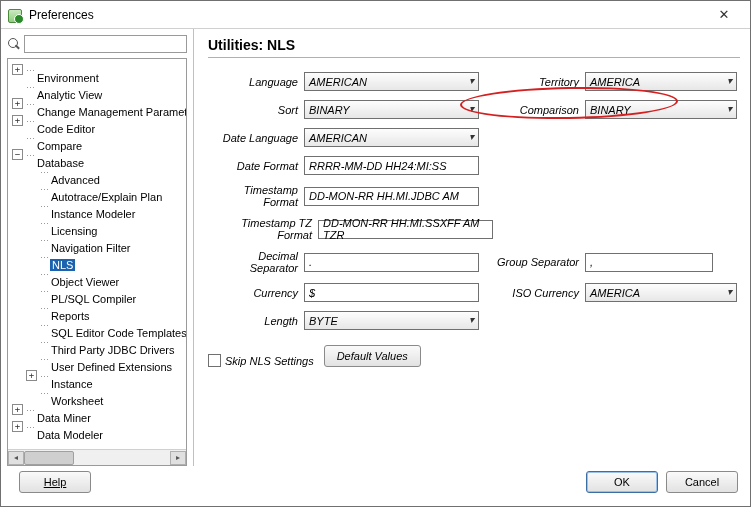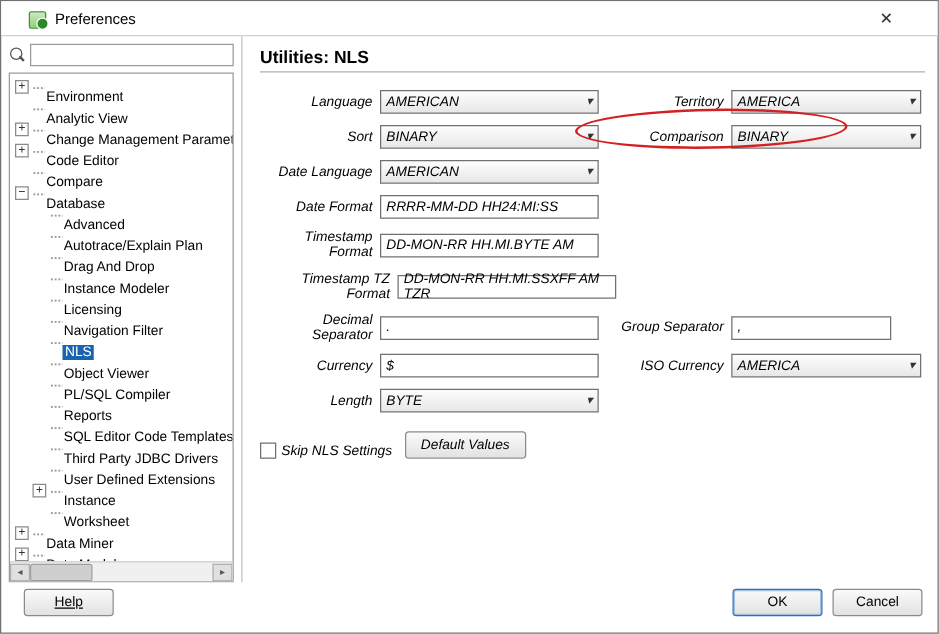--- a/index.html
+++ b/index.html
@@ -3,21 +3,21 @@
 <meta charset="utf-8">
 <style>
   * { box-sizing: border-box; }
   html, body { margin:0; padding:0; font-family: Tahoma, Arial, sans-serif; font-size:11px; color:#000; }
   .window {
     width:751px; height:507px; border:1px solid #707070; background:#fff; position:relative;
     display:flex; flex-direction:column;
   }
   .titlebar {
     height:28px; background:#fff; border-bottom:1px solid #d0d0d0;
-    display:flex; align-items:center; padding:0 21px; justify-content:space-between;gap:20px;
+    display:flex; align-items:center; padding:0 6px; justify-content:space-between;gap:20px;
   }
   .titlebar-left { display:flex; align-items:center; gap:6px; }
   .title-icon {
     width:16px; height:16px; display:inline-block; position:relative;
   }
   .title-icon::before {
     content:''; position:absolute; left:1px; top:2px; width:12px; height:12px;
     border:1px solid #4a8a3a; background:linear-gradient(#c9eac0,#8fcf7e); border-radius:2px;
   }
   .title-icon::after {
@@ -203,26 +203,20 @@
             <div class="tree-row">
               <span style="width: 14px; flex-shrink: 0;"></span>
               <span class="toggle none"></span>
               <span class="dots short"></span>
               <span class="node-label">Autotrace/Explain Plan</span>
             </div>
             <div class="tree-row">
               <span style="width: 14px; flex-shrink: 0;"></span>
               <span class="toggle none"></span>
               <span class="dots short"></span>
-              <span class="node-label">Drag And Drop</span>
-            </div>
-            <div class="tree-row">
-              <span style="width: 14px; flex-shrink: 0;"></span>
-              <span class="toggle none"></span>
-              <span class="dots short"></span>
               <span class="node-label">Instance Modeler</span>
             </div>
             <div class="tree-row">
               <span style="width: 14px; flex-shrink: 0;"></span>
               <span class="toggle none"></span>
               <span class="dots short"></span>
               <span class="node-label">Licensing</span>
             </div>
             <div class="tree-row">
               <span style="width: 14px; flex-shrink: 0;"></span>
@@ -355,21 +349,21 @@
             <div class="field text w175">
                 <span>RRRR-MM-DD HH24:MI:SS</span>
               </div>
           </div>
         </div>
 
         <div class="form-row">
           <div class="pair">
             <div class="lbl">Timestamp Format</div>
             <div class="field text w175">
-                <span>DD-MON-RR HH.MI.BYTE AM</span>
+                <span>DD-MON-RR HH.MI.JDBC AM</span>
               </div>
           </div>
         </div>
 
         <div class="form-row">
           <div class="pair">
             <div class="lbl" style="width:110px">Timestamp TZ Format</div>
             <div class="field text" style="width:175px">
                 <span>DD-MON-RR HH.MI.SSXFF AM TZR</span>
               </div>

